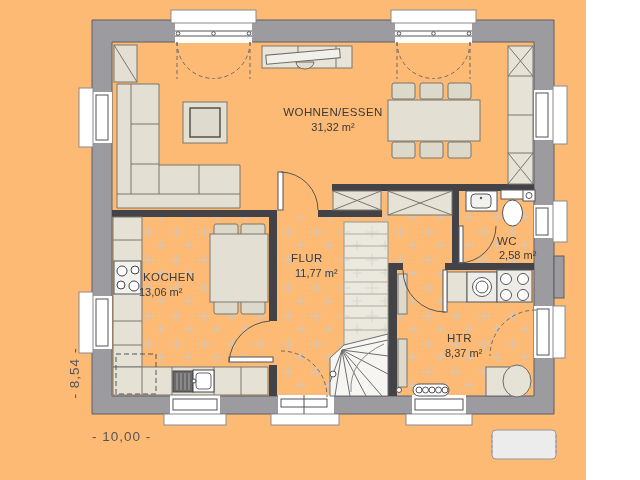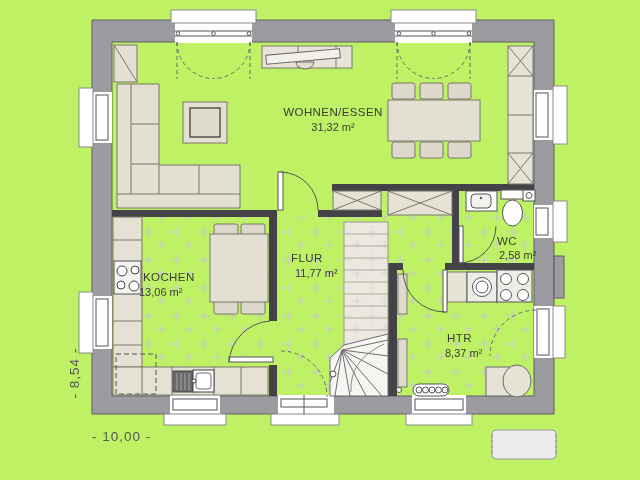--- a/index.html
+++ b/index.html
@@ -1,16 +1,16 @@
 <!DOCTYPE html>
 <html><head>
 <meta charset="utf-8">
 <style>
   html,body{margin:0;padding:0;background:#fff;}
-  #canvas{position:relative;width:640px;height:480px;background:#bef264;overflow:hidden;}
+  #canvas{position:relative;width:586px;height:480px;background:#fdba74;overflow:hidden;}
   svg{position:absolute;left:0;top:0;}
   text{font-family:"Liberation Sans", sans-serif;fill:#3a3a3a;}
   .room-name{font-size:11.5px;letter-spacing:.4px;}
   .room-area{font-size:11px;}
   .dim{font-size:13.5px;fill:#56565a;letter-spacing:1px;}
 </style>
 </head>
 <body>
 
 <div id="canvas">

